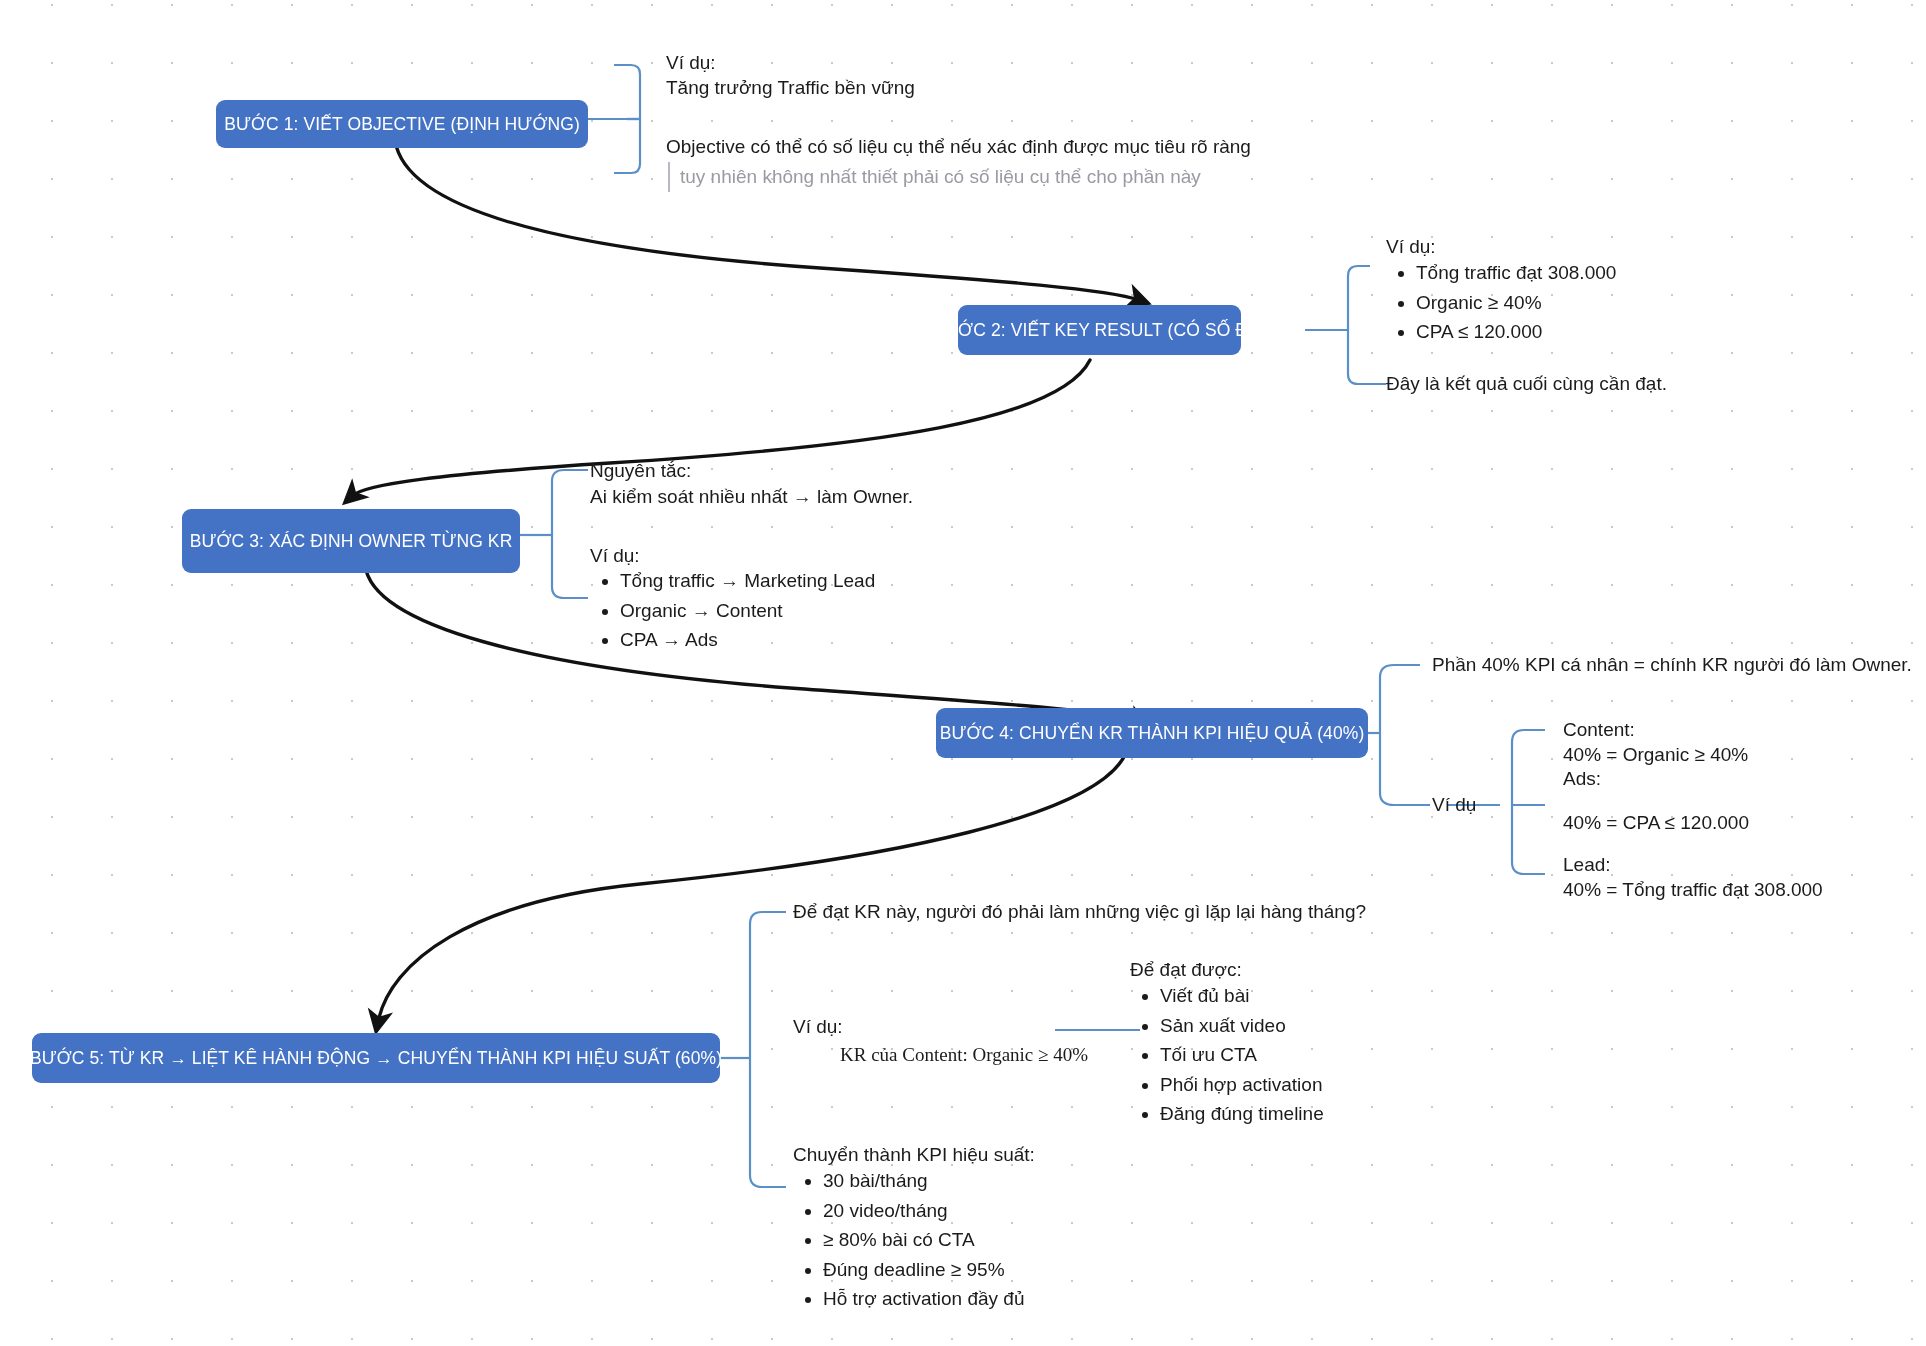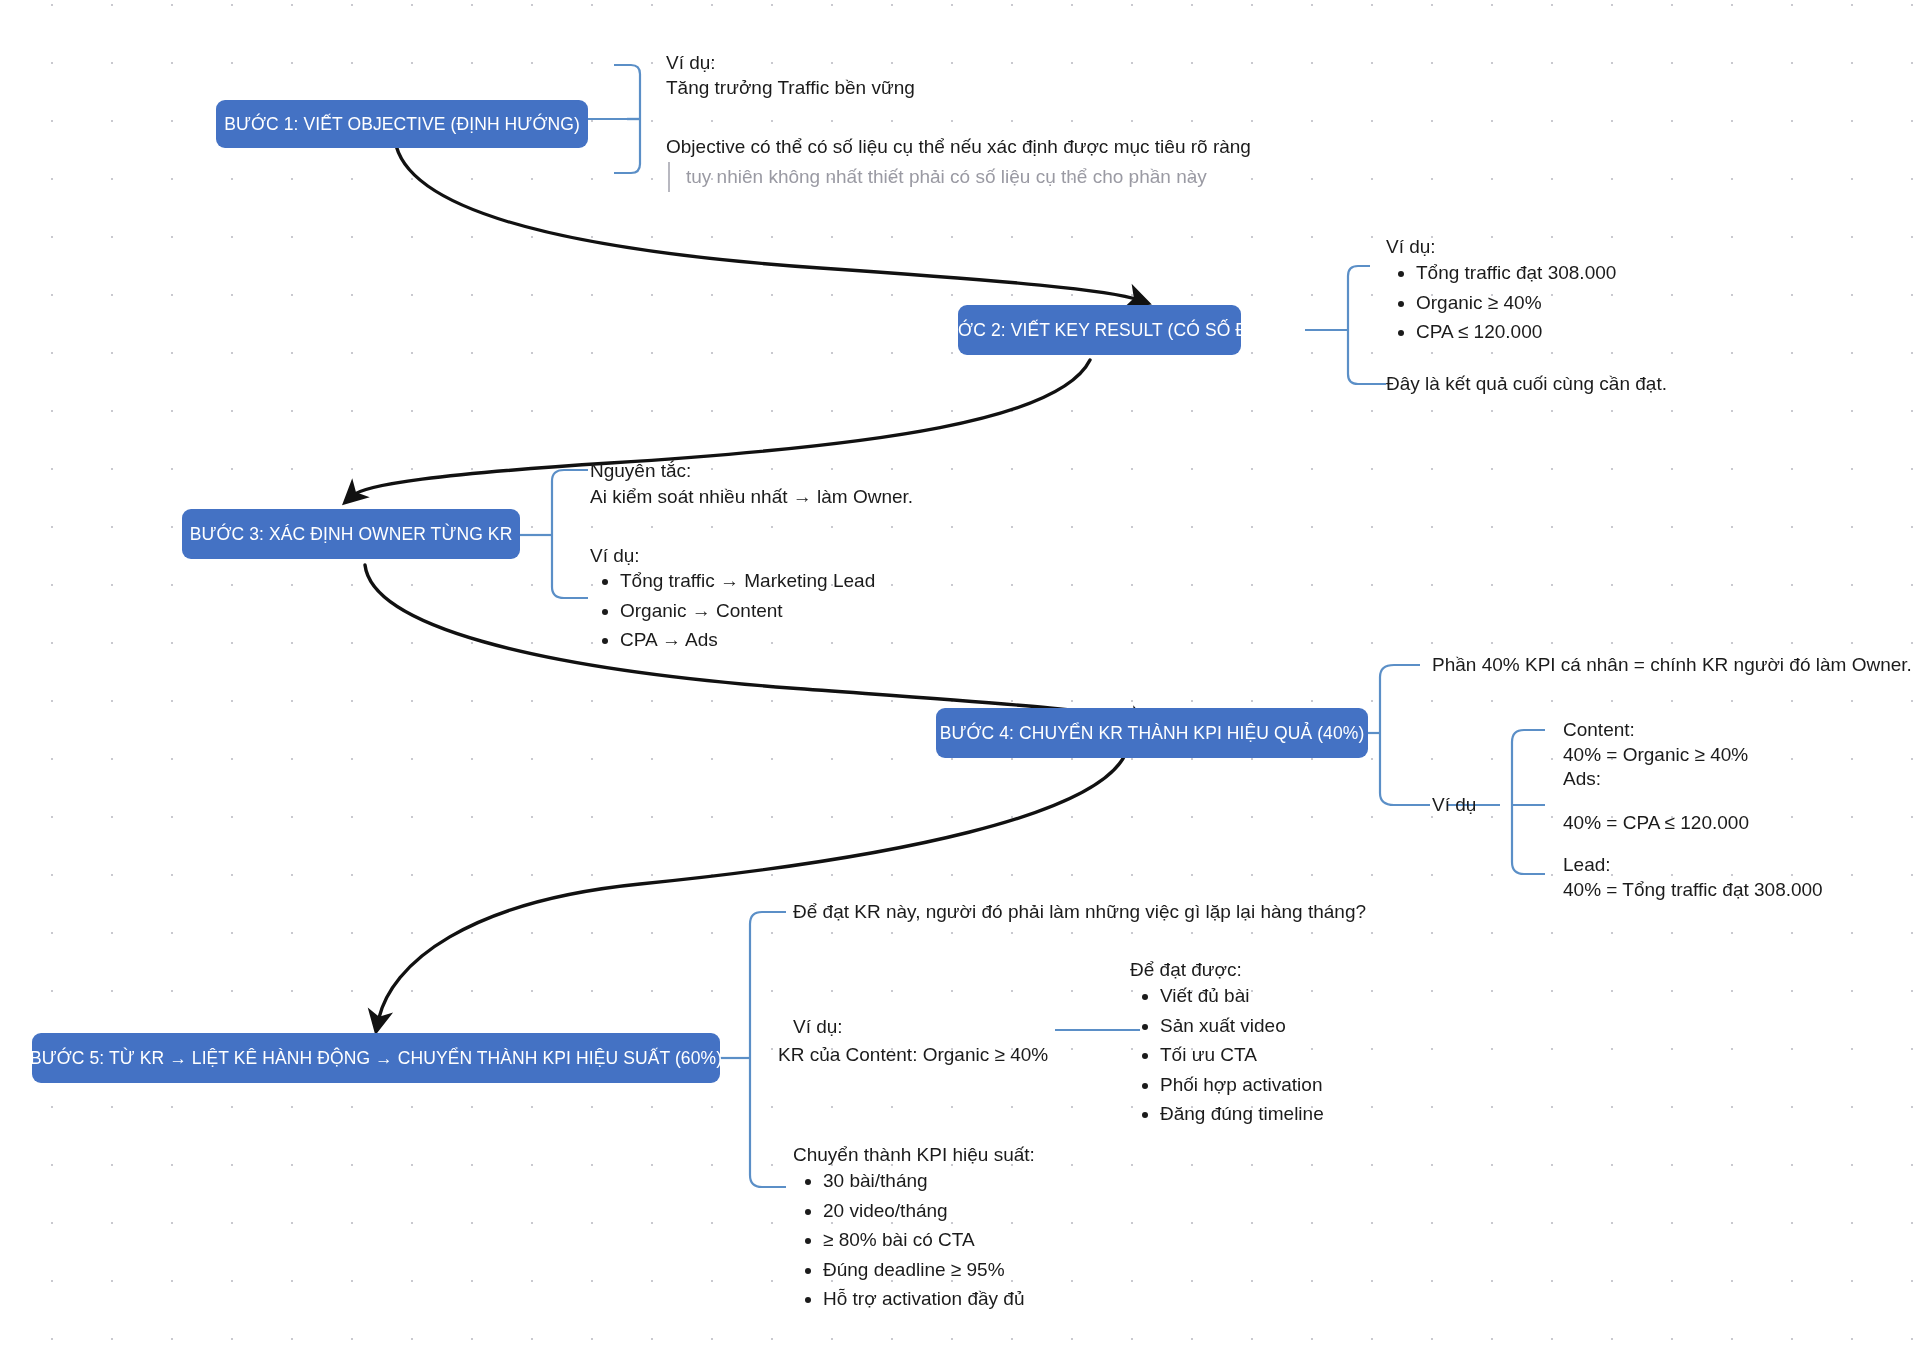--- a/index.html
+++ b/index.html
@@ -44,21 +44,21 @@
   .txt {
     position: absolute;
     color: #1b1b1b;
     font-size: 19px;
     line-height: 30px;
     white-space: nowrap;
   }
   .txt.muted { color: #9a9aa3; }
   .quoted {
     border-left: 2px solid #b8b8c0;
-    padding-left: 16px;
+    padding-left: 10px;
   }
   ul.bl {
     margin: 0;
     padding: 0 0 0 30px;
     list-style: disc;
   }
   ul.bl li {
     font-size: 19px;
     line-height: 29.5px;
     white-space: nowrap;
@@ -114,21 +114,21 @@
       <path d="M720,1058 L750,1058"></path>
       <path d="M786,912 L762,912 Q750,912 750,924 L750,1175 Q750,1187 762,1187 L786,1187"></path>
       <path d="M1055,1030 L1140,1030"></path>
     </g>
   </svg>
 
   <div class="node" style="left:216px; top:100px; width:372px; height:48px;">BƯỚC 1: VIẾT OBJECTIVE (ĐỊNH HƯỚNG)</div>
 
   <div class="node" style="left:958px; top:305px; width:283px; height:50px;">BƯỚC 2: VIẾT KEY RESULT (CÓ SỐ ĐO)</div>
 
-  <div class="node" style="left:182px; top:509px; width:338px; height:50px;">BƯỚC 3: XÁC ĐỊNH OWNER TỪNG KR</div>
+  <div class="node" style="left:182px; top:509px; width:338px; height:64px;">BƯỚC 3: XÁC ĐỊNH OWNER TỪNG KR</div>
 
   <div class="node" style="left:918px; top:708px; width:432px; height:50px;margin-left:18px;">BƯỚC 4: CHUYỂN KR THÀNH KPI HIỆU QUẢ (40%)</div>
 
   <div class="node" style="left:32px; top:1033px; width:688px; height:50px;">BƯỚC 5: TỪ KR → LIỆT KÊ HÀNH ĐỘNG → CHUYỂN THÀNH KPI HIỆU SUẤT (60%)</div>
 
   <div class="txt" style="left:666px; top:48px;">Ví dụ:</div>
   <div class="txt" style="left:666px; top:73px;">Tăng trưởng Traffic bền vững</div>
   <div class="txt" style="left:666px; top:132px;">Objective có thể có số liệu cụ thể nếu xác định được mục tiêu rõ ràng</div>
   <div class="txt muted quoted" style="left:668px; top:162px;">tuy nhiên không nhất thiết phải có số liệu cụ thể cho phần này</div>
 
@@ -161,21 +161,21 @@
 
   <div class="txt" style="left:1563px; top:764px;">Ads:</div>
   <div class="txt" style="left:1563px; top:808px;">40% = CPA ≤ 120.000</div>
 
   <div class="txt" style="left:1563px; top:850px;">Lead:</div>
   <div class="txt" style="left:1563px; top:875px;">40% = Tổng traffic đạt 308.000</div>
 
   <div class="txt" style="left:793px; top:897px;">Để đạt KR này, người đó phải làm những việc gì lặp lại hàng tháng?</div>
 
   <div class="txt" style="left:793px; top:1012px;">Ví dụ:</div>
-  <div class="txt" style="left:778px; top:1040px;">KR của Content: Organic ≥ 40%</div>
+  <div class="txt" style="left:840px; top:1040px;font-family:Liberation Serif, serif;">KR của Content: Organic ≥ 40%</div>
 
   <div class="txt" style="left:1130px; top:955px;">Để đạt được:</div>
   <div class="blk" style="left:1130px; top:981px;">
     <ul class="bl">
       <li>Viết đủ bài</li>
       <li>Sản xuất video</li>
       <li>Tối ưu CTA</li>
       <li>Phối hợp activation</li>
       <li>Đăng đúng timeline</li>
     </ul>

